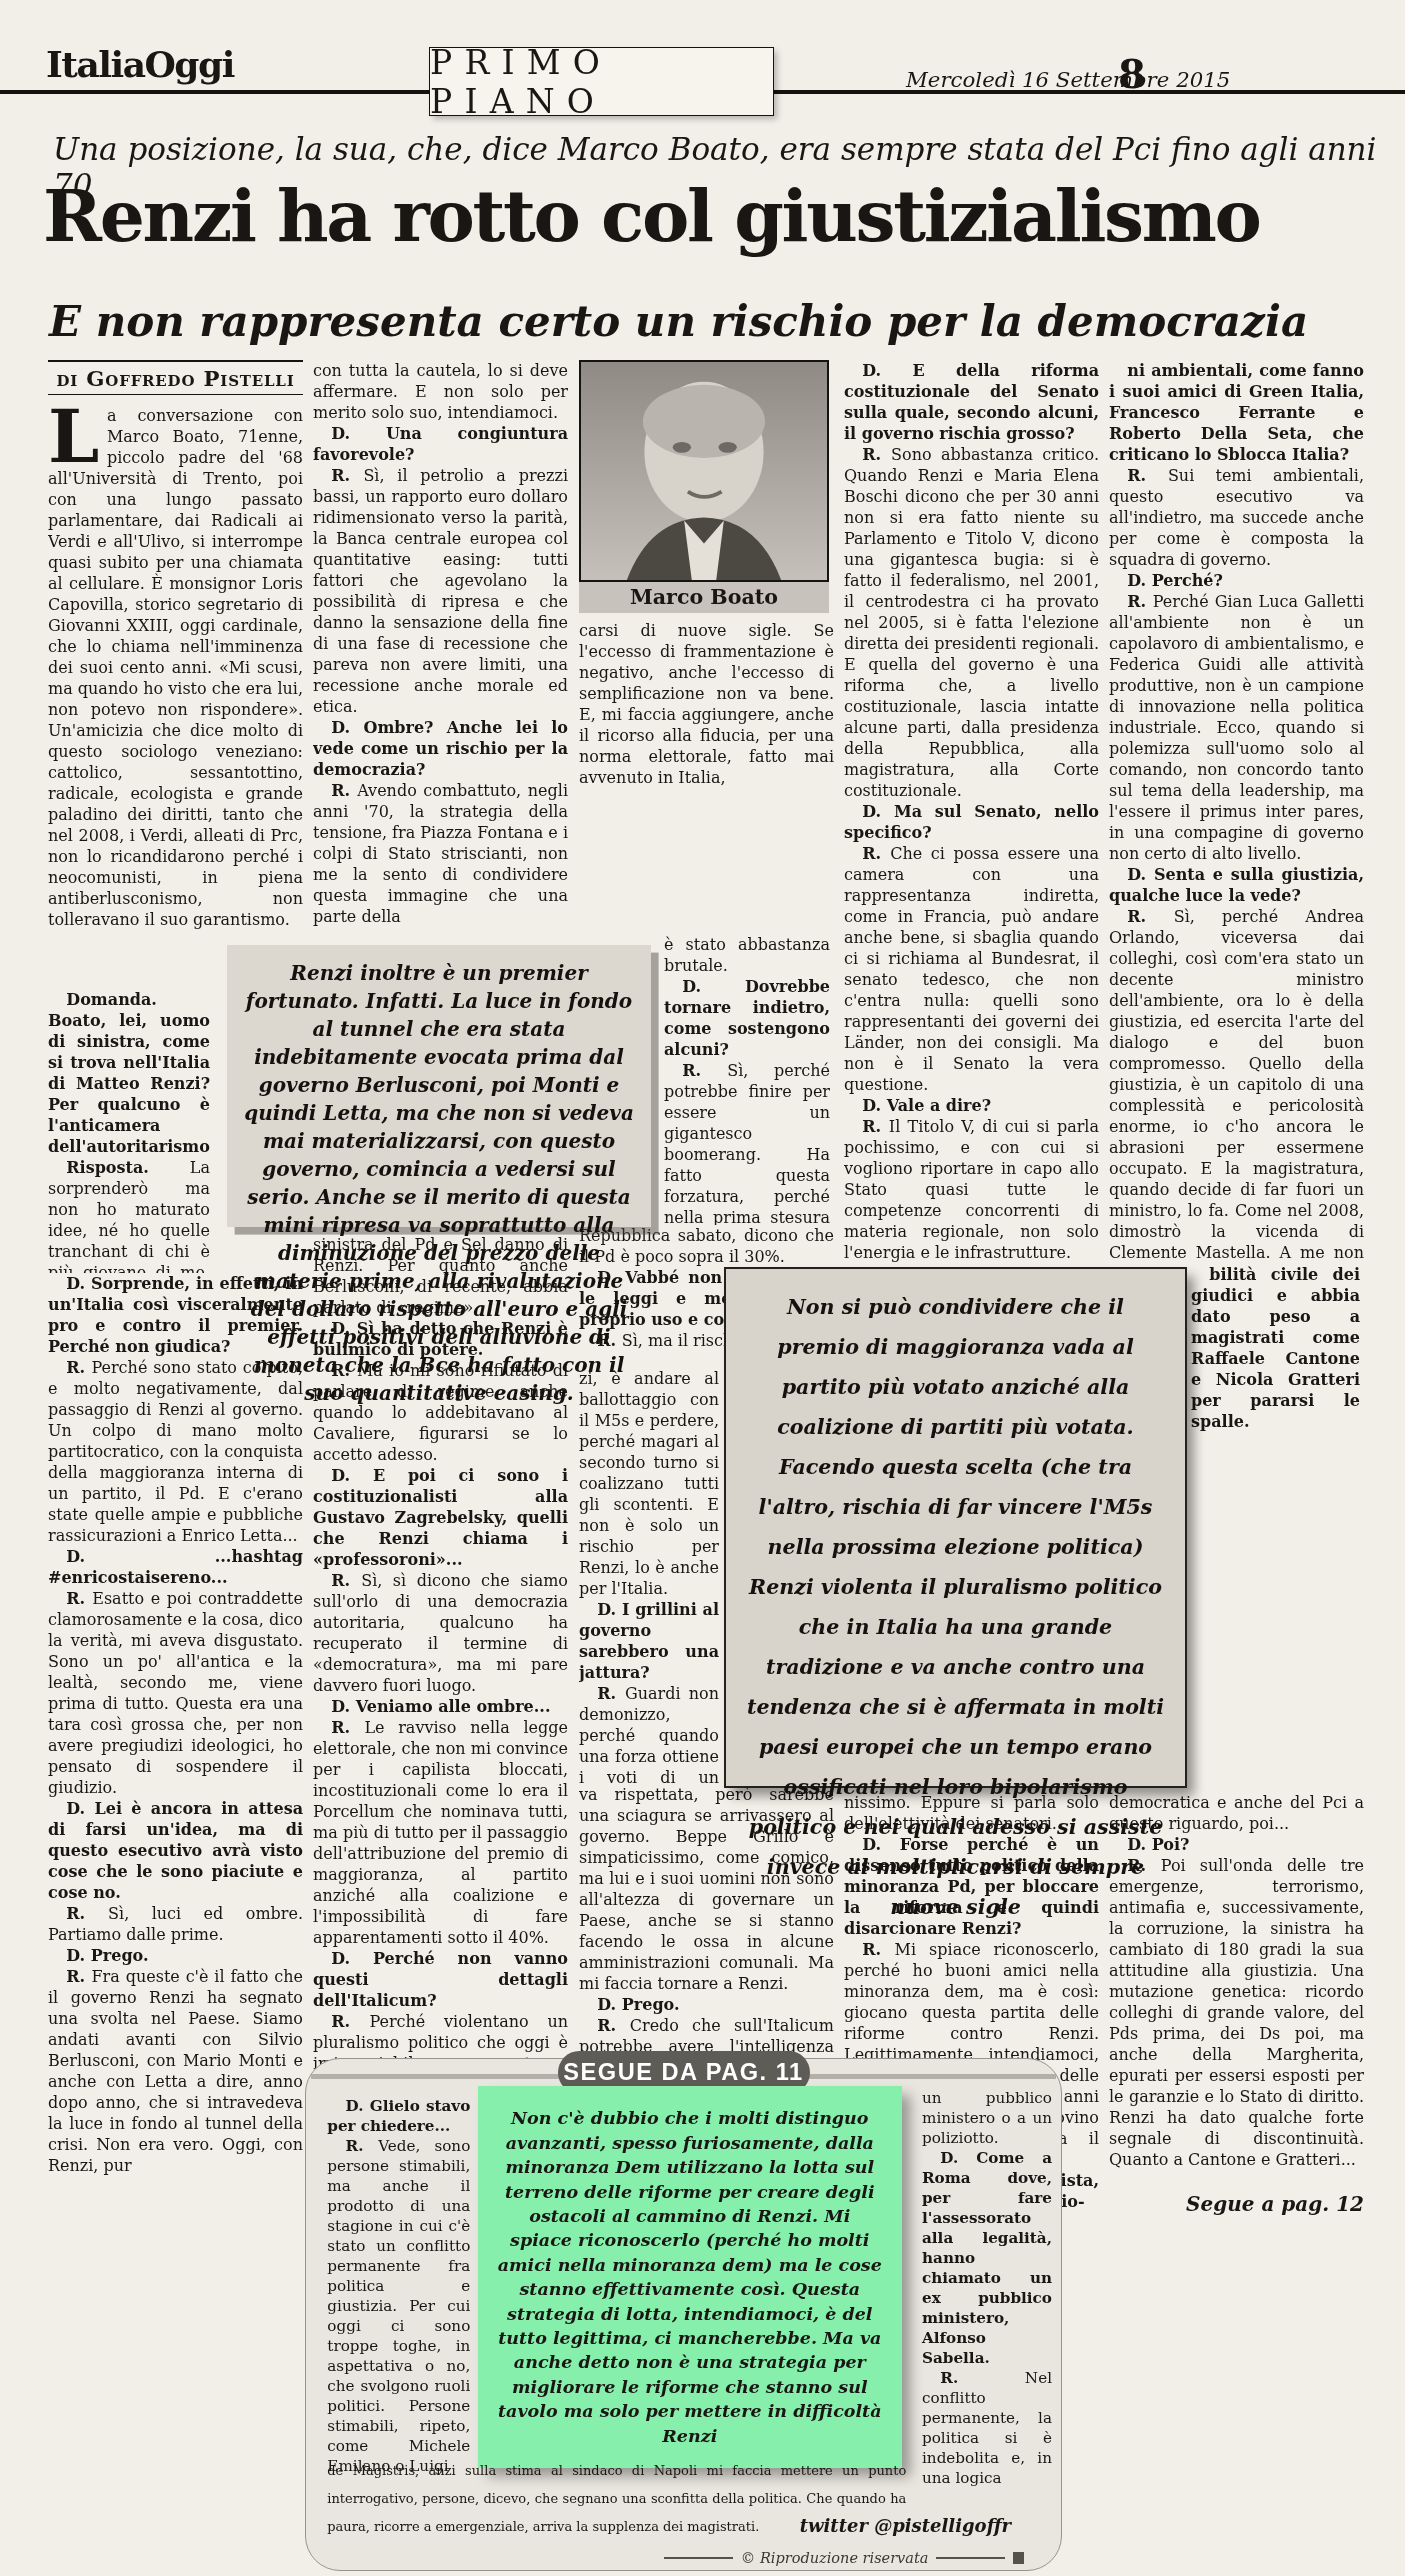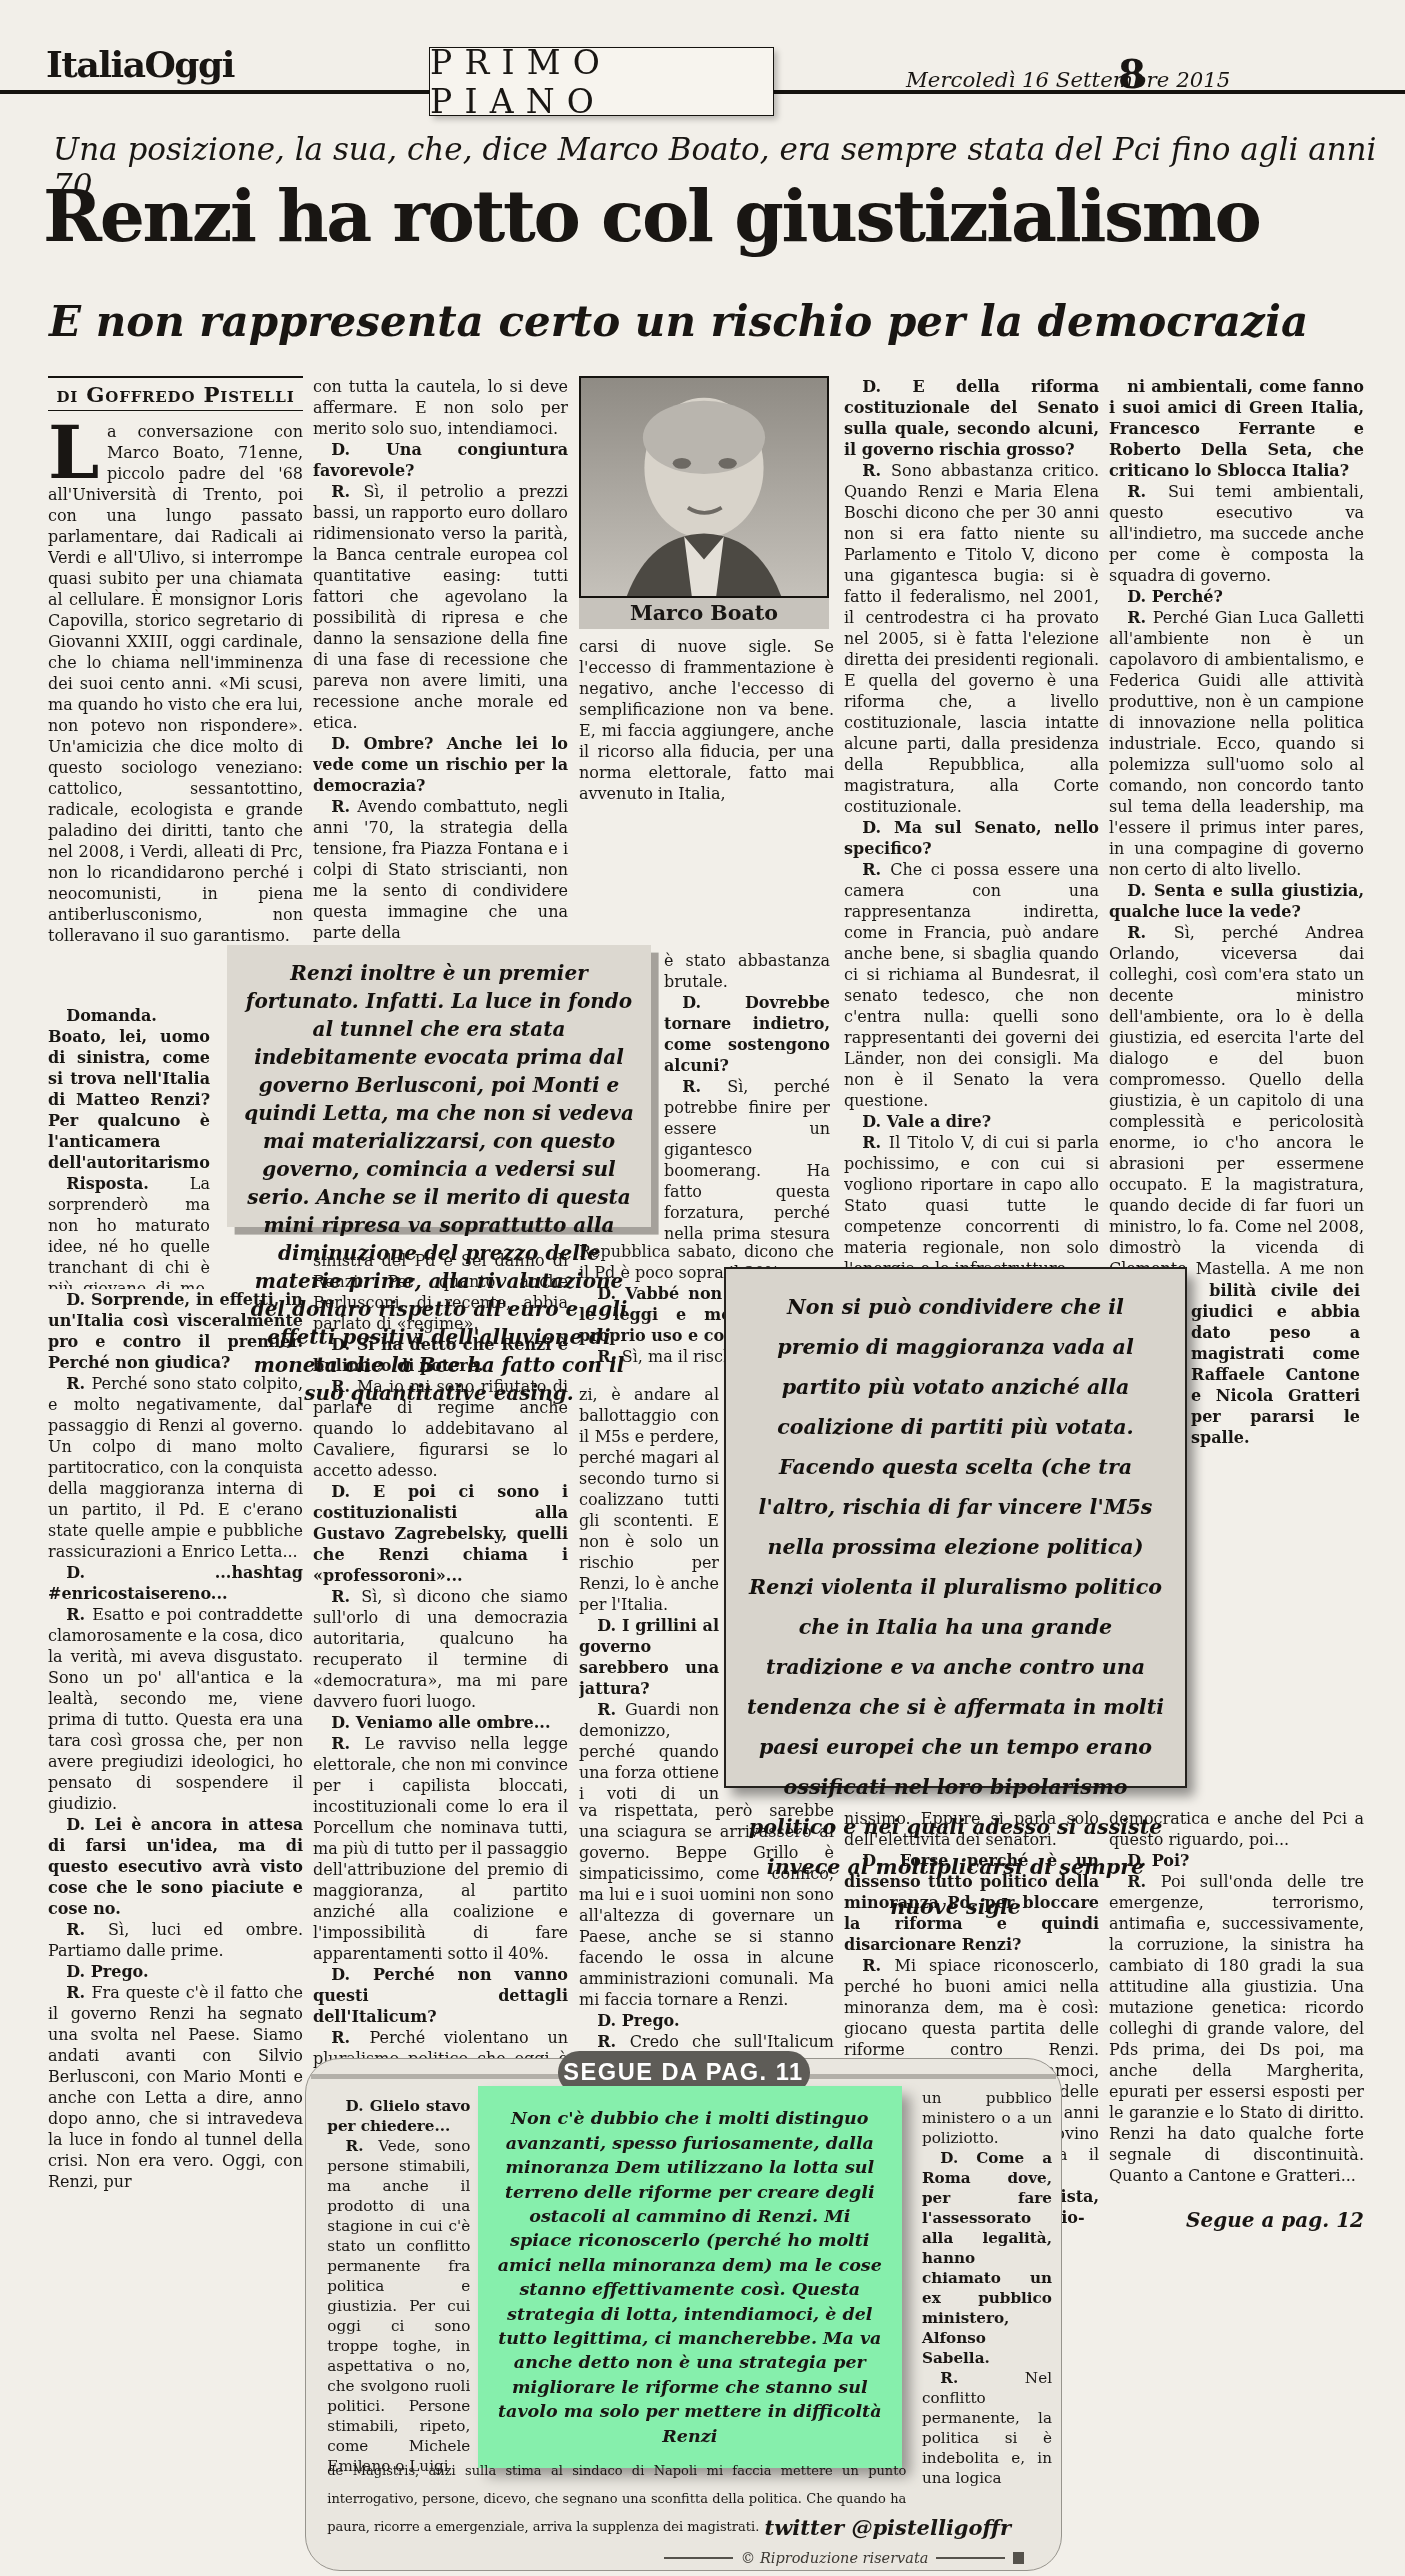--- a/index.html
+++ b/index.html
@@ -13,21 +13,21 @@
         display:flex;align-items:center;justify-content:center;
         font-size:33px;letter-spacing:12.2px;font-weight:500;}
   .dateline{position:absolute;left:906px;top:67px;font-style:italic;font-size:21.3px;}
   .pagenum{position:absolute;left:1118px;top:50px;font-size:40px;font-weight:bold;}
   
   .kicker{position:absolute;left:53px;top:131px;width:1326px;font-size:31px;font-style:italic;font-weight:500;}
   .headline{position:absolute;left:43px;top:174px;width:1357px;font-size:71px;font-weight:bold;
         letter-spacing:-2.3px;white-space:nowrap;}
   .subhead{position:absolute;left:49px;top:297px;width:1342px;font-size:42px;font-style:italic;font-weight:bold;}
   
-  .col{position:absolute;top:376px;width:255px;font-size:16px;line-height:21px;text-align:justify;}
+  .col{position:absolute;top:360px;width:255px;font-size:16px;line-height:21px;text-align:justify;}
   .c1{left:48px}.c2{left:313px}.c3{left:579px}.c4{left:844px}.c5{left:1109px}
   .seg{overflow:hidden;}
   .c1 .s1{height:584px}
   .c1 .s2{height:284px;width:162px}
   .c2 .s1{height:584px}
   .c2 .sp{height:290px}
   .photo-wrap{width:250px;margin-bottom:7.6px;}
   .photo{height:218px;border:2.3px solid #15130f;background:#b7b3ac;position:relative;overflow:hidden;}
   .photo svg{width:100%;height:100%;display:block;}
   .photo-cap{height:30.5px;background:#c7c3bc;display:flex;align-items:center;justify-content:center;
@@ -62,21 +62,21 @@
   .panel::before{content:"";position:absolute;left:4.6px;right:4.6px;top:15.2px;height:4.6px;background:#b3b0a9;}
   .badge{position:absolute;left:50%;top:-7.6px;transform:translateX(-50%);width:252px;height:43px;
         background:#5e5c57;color:#fff;border-radius:21.3px;display:flex;align-items:center;justify-content:center;
         font-family:"Liberation Sans","DejaVu Sans",sans-serif;font-weight:bold;font-size:23.6px;letter-spacing:1.5px;}
   .p-left{position:absolute;left:21.3px;top:37px;width:143px;font-size:15.2px;line-height:20px;text-align:justify;}
   .p-right{position:absolute;left:616px;top:29px;width:130px;font-size:15.2px;line-height:20px;text-align:justify;}
   .p-quote{position:absolute;left:172px;top:27.4px;width:387px;padding:20px 18.3px;background:#86efac;
         box-shadow:9.1px 9.1px 12.2px rgba(0,0,0,.35);font-style:italic;font-weight:bold;text-align:center;
         font-size:17.5px;line-height:24.4px;}
   .p-wide{position:absolute;left:21.3px;top:398px;width:579px;font-size:13px;line-height:28px;text-align:justify;}
-  .p-twitter{position:absolute;right:50px;top:456px;font-style:italic;font-weight:bold;font-size:21px;}
+  .p-twitter{position:absolute;right:50px;top:456px;font-style:italic;font-weight:bold;font-size:18px;}
   .p-copy{position:absolute;right:37px;top:491px;display:flex;align-items:center;gap:7.6px;
         font-style:italic;font-size:14.5px;color:#3b3833;}
   .p-copy .dash{display:inline-block;width:69px;height:1.5px;background:#55524c;}
   .p-copy .sq{display:inline-block;width:11.4px;height:11.4px;background:#55524c;}
 </style>
 </head>
 <body>
 
 <div class="page">
 

